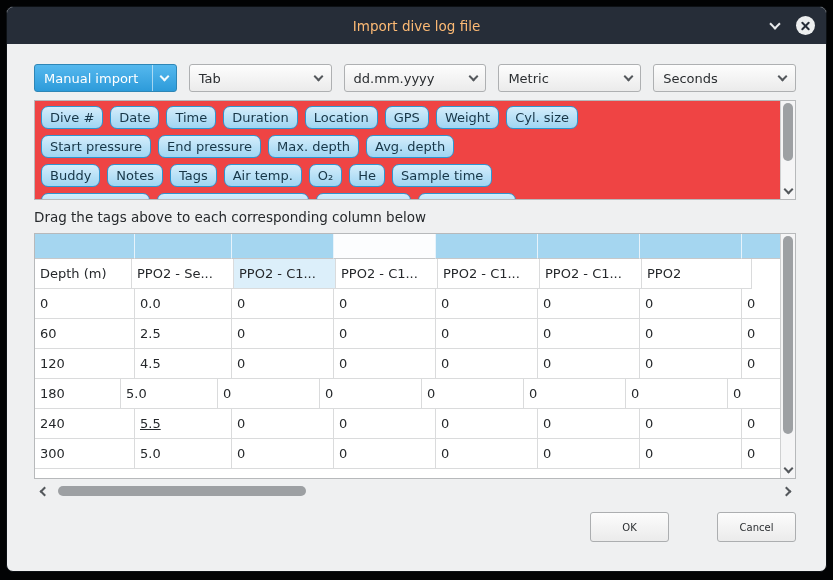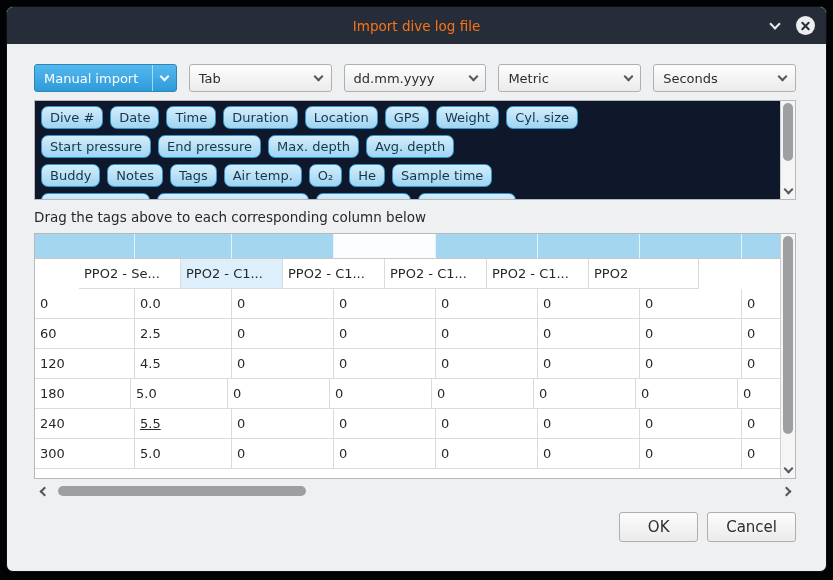--- a/index.html
+++ b/index.html
@@ -14,21 +14,21 @@
     position:absolute; left:6px; top:6px; width:821px; height:566px;
     border-radius:7px; overflow:hidden;
     background:#eff0f1; border:1px solid #0d1115;
     display:flex; flex-direction:column;
   }
   
   .titlebar {
     height:37px; flex:0 0 auto; background:#262d38;
     display:flex; align-items:center; justify-content:center; position:relative;
   }
-  .titlebar .title { color:#f97316; font-size:13.5px; }
+  .titlebar .title { color:#fdba74; font-size:13.5px; }
   .titlebar-controls { position:absolute; right:11px; top:0; height:100%; display:flex; align-items:center; gap:12px; }
   .shade-btn { width:18px; height:18px; display:flex; align-items:center; justify-content:center; cursor:pointer; }
   .close-btn { width:19px; height:19px; border-radius:50%; background:#eceeef; position:relative; cursor:pointer; }
   .close-btn::before,.close-btn::after {
     content:""; position:absolute; left:4px; right:4px; top:8.5px; height:2px; background:#262d38; border-radius:1px;
   }
   .close-btn::before { transform:rotate(45deg); }
   .close-btn::after  { transform:rotate(-45deg); }
 
   
@@ -50,21 +50,21 @@
     padding-left:9px; cursor:pointer; overflow:hidden;text-align:center;
   }
   .combo-value { white-space:nowrap; }
   .combo-arrow { margin-left:auto; width:24px; height:100%; display:flex; align-items:center; justify-content:center; flex:0 0 auto; }
   .combo-active { background:linear-gradient(#55b8ee,#2d9bda); border-color:#2e86b6; color:#ffffff; }
   .combo-active .combo-arrow { border-left:1px solid rgba(255,255,255,.55); }
   .combo-active .chev { border-color:#f2fafd; }
 
   
   .tag-pool {
-    position:relative; height:100px; background:#0f172a;
+    position:relative; height:100px; background:#ef4444;
     border:1px solid #b7b9bb; overflow:hidden;
   }
   .tag-rows { padding:5px 22px 0 6px; }
   .tag-row { display:flex; gap:7px; margin-bottom:6px; }
   .tag {
     border:1px solid #2e96d0;
     background:linear-gradient(#d4edfb,#9fd5f2);
     color:#173647; font-size:13px; line-height:15px;
     padding:3px 8px; border-radius:7px; white-space:nowrap; cursor:grab;
   }
@@ -96,21 +96,21 @@
   .hscroll .thumb { position:absolute; top:2px; height:10px; border-radius:5px; background:#9da0a3; left:24px; width:248px; cursor:pointer; }
   .hs-arrow { position:absolute; top:0; width:15px; height:15px; display:flex; align-items:center; justify-content:center; cursor:pointer; }
   .hs-arrow.left { left:1px; } .hs-arrow.right { right:1px; }
 
   
   .button-row { display:flex; justify-content:flex-end; gap:9px; margin-top:13px; }
   .btn {
     height:30px; min-width:79px; padding:0 18px;
     border:1px solid #acaeb0; border-radius:3px;
     background:linear-gradient(#fcfcfc,#ebebeb);
-    font-family:inherit; font-size:15px; color:#2b2e31; cursor:pointer;
+    font-family:inherit; font-size:10px; color:#2b2e31; cursor:pointer;margin-left:39px;
   }
 </style>
 </head>
 <body>
 
 <div class="dialog">
 
   <div class="titlebar">
     <span class="title">Import dive log file</span>
     <div class="titlebar-controls">
@@ -206,21 +206,22 @@
             <div class="cell drop-cell" style="width: 100px;"></div>
             <div class="cell drop-cell" style="width: 97px;"></div>
             <div class="cell drop-cell" style="width: 102px;"></div>
             <div class="cell drop-cell empty" style="width: 102px;"></div>
             <div class="cell drop-cell" style="width: 102px;"></div>
             <div class="cell drop-cell" style="width: 102px;"></div>
             <div class="cell drop-cell" style="width: 102px;"></div>
             <div class="cell drop-cell" style="width: 110px;"></div>
           </div>
         <div class="grid-row" id="header-row">
-            <div class="cell head-cell" style="width: 102px; margin-left: 44px;">PPO2 - Se...</div>
+            <div class="cell head-cell" style="width: 97px;">Depth (m)</div>
+            <div class="cell head-cell" style="width: 102px;">PPO2 - Se...</div>
             <div class="cell head-cell hl" style="width: 102px;">PPO2 - C1...</div>
             <div class="cell head-cell" style="width: 102px;">PPO2 - C1...</div>
             <div class="cell head-cell" style="width: 102px;">PPO2 - C1...</div>
             <div class="cell head-cell" style="width: 102px;">PPO2 - C1...</div>
             <div class="cell head-cell" style="width: 110px;">PPO2</div>
           </div>
         <div id="table-body">
             <div class="grid-row">
               <div class="cell" style="width: 100px;">0</div>
               <div class="cell" style="width: 97px;">0.0</div>
@@ -245,21 +246,21 @@
               <div class="cell" style="width: 100px;">120</div>
               <div class="cell" style="width: 97px;">4.5</div>
               <div class="cell" style="width: 102px;">0</div>
               <div class="cell" style="width: 102px;">0</div>
               <div class="cell" style="width: 102px;">0</div>
               <div class="cell" style="width: 102px;">0</div>
               <div class="cell" style="width: 102px;">0</div>
               <div class="cell" style="width: 110px;">0</div>
             </div>
             <div class="grid-row">
-              <div class="cell" style="width: 96px;">180</div>
+              <div class="cell" style="width: 86px;">180</div>
               <div class="cell" style="width: 97px;">5.0</div>
               <div class="cell" style="width: 102px;">0</div>
               <div class="cell" style="width: 102px;">0</div>
               <div class="cell" style="width: 102px;">0</div>
               <div class="cell" style="width: 102px;">0</div>
               <div class="cell" style="width: 102px;">0</div>
               <div class="cell" style="width: 110px;">0</div>
             </div>
             <div class="grid-row">
               <div class="cell" style="width: 100px;">240</div>

